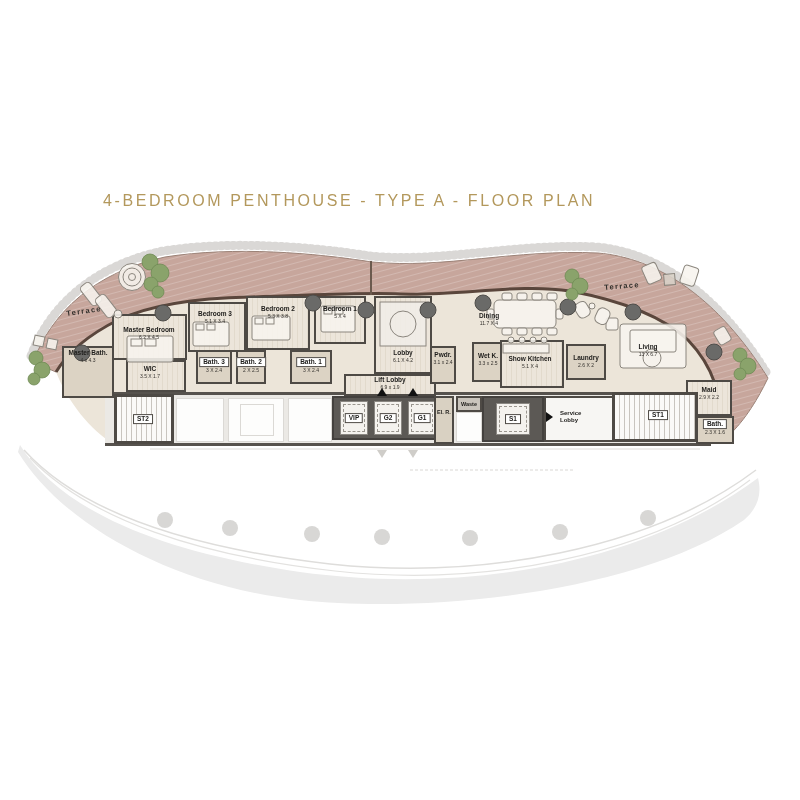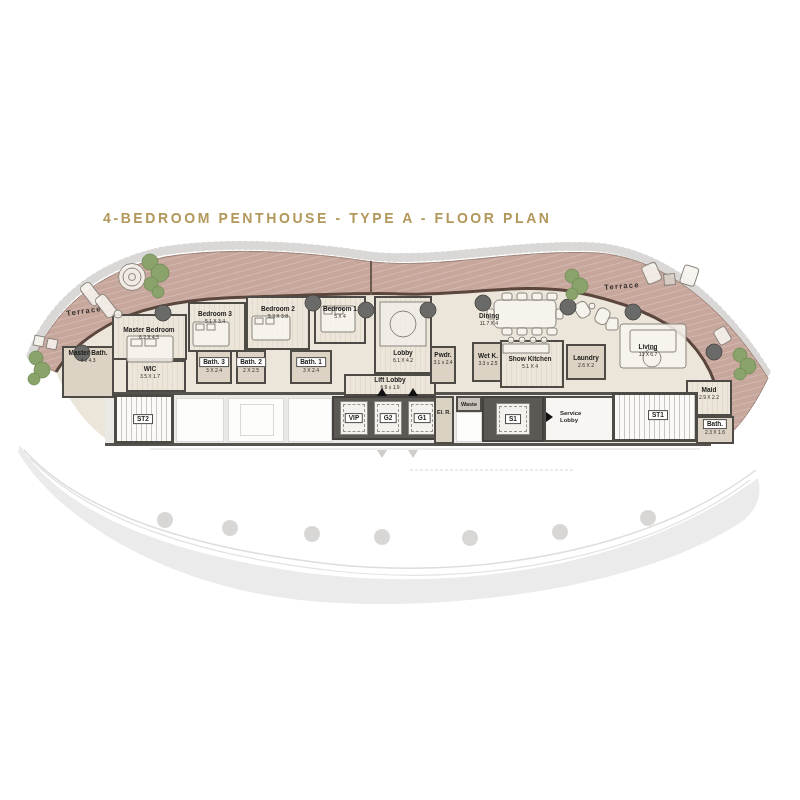--- a/index.html
+++ b/index.html
@@ -1,19 +1,19 @@
 <!DOCTYPE html>
 <html><head>
 <meta charset="utf-8">
 <style>
   html,body{margin:0;padding:0;background:#fff;}
   .canvas{position:relative;width:800px;height:800px;background:#ffffff;overflow:hidden;
           font-family:"Liberation Sans",sans-serif;}
   .layer{position:absolute;left:0;top:0;width:800px;height:800px;pointer-events:none;}
-  .title{position:absolute;left:103px;top:210px;font-size:14px;font-weight:bold;
+  .title{position:absolute;left:103px;top:192px;font-size:16px;font-weight:normal;
          letter-spacing:2.6px;color:#b3985c;}
   .band{position:absolute;left:105px;top:392px;width:606px;height:54px;background:#ebe9e5;
         border-top:3px solid #56524d;border-bottom:3px solid #56524d;box-sizing:border-box;}
   .room{position:absolute;border:2px solid #4e4a45;box-sizing:border-box;}
   .wood{background:repeating-linear-gradient(90deg,#ece5da 0 4px,#e2dacc 4px 5px);}
   .tile{background:#dcd3c4;}
   .lift-block{position:absolute;background:#5c5955;border:2px solid #44413e;box-sizing:border-box;}
   .lift{position:absolute;background:#f4f2ee;border:1px solid #8a8782;outline:1px dashed #9a968f;
         outline-offset:-4px;box-sizing:border-box;}
   .stair{position:absolute;border:3px solid #4e4a45;box-sizing:border-box;

